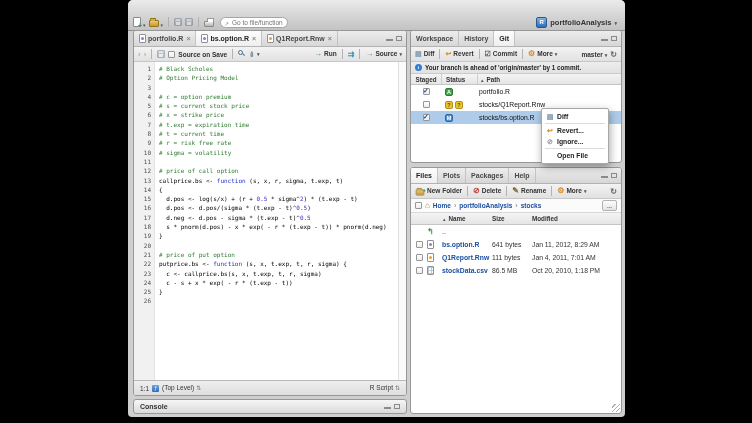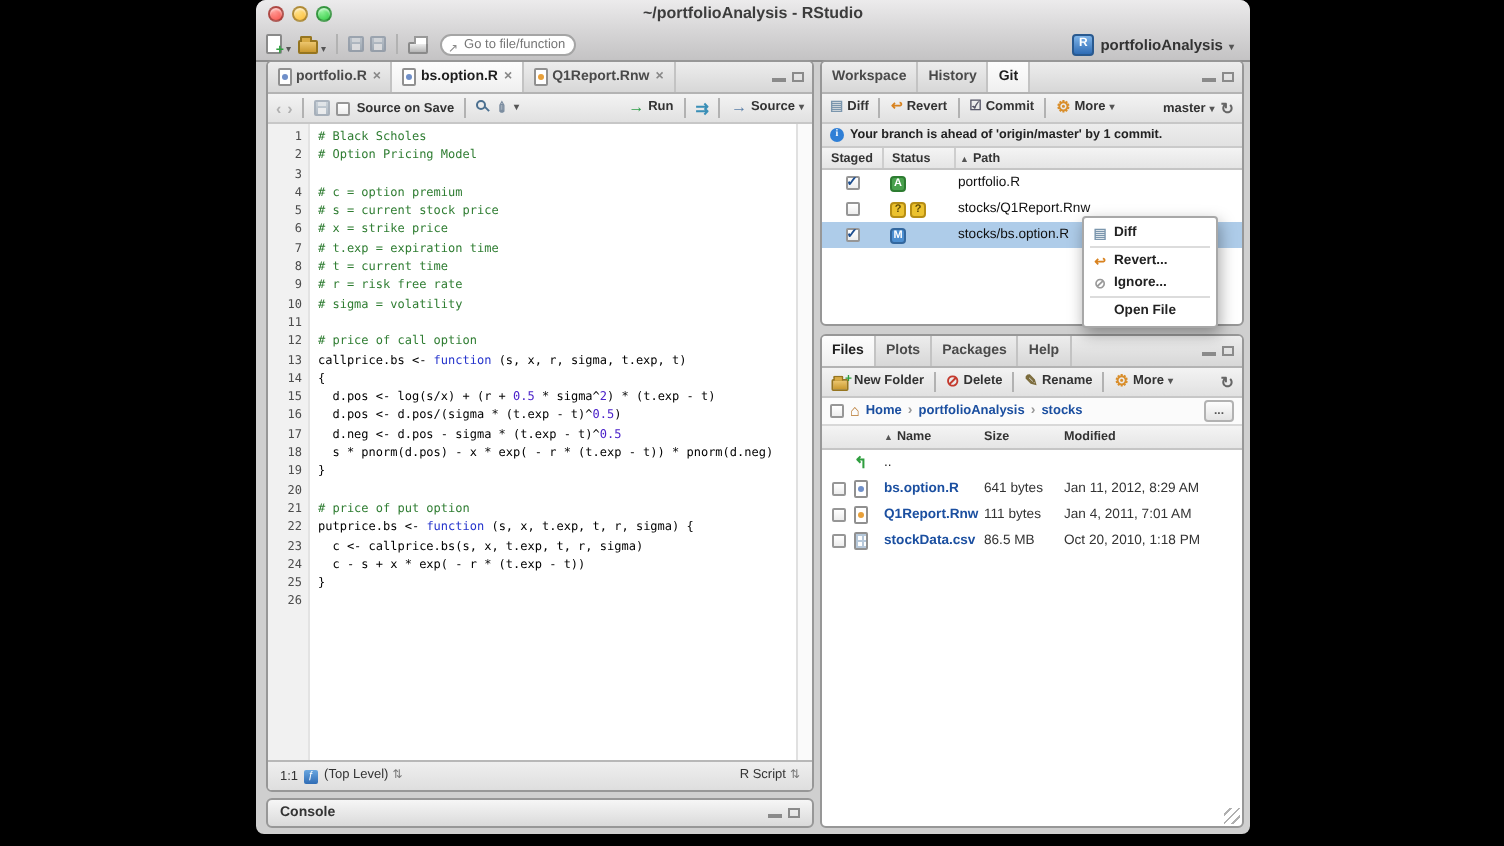--- a/index.html
+++ b/index.html
@@ -148,28 +148,20 @@
   .frow{display:flex;align-items:center;height:13px;font-size:6.8px}
   .up-arrow{color:#2f9e3f;font-weight:bold;font-size:8px}
   .grip{position:absolute;right:1px;bottom:1px;width:8px;height:8px;
         background:repeating-linear-gradient(135deg,transparent 0 2px,#b0b0b0 2px 3px);border-radius:0 0 2px 0}
 </style>
 </head>
 <body>
 
 <div id="window">
   <div class="chrome">
-    <div class="titlebar">
-      <div class="lights">
-        <span class="tl tl-close"></span>
-        <span class="tl tl-min"></span>
-        <span class="tl tl-zoom"></span>
-      </div>
-      <div class="win-title">~/portfolioAnalysis - RStudio</div>
-    </div>
     <div class="main-toolbar">
       <span class="ti tbtn">
           <span class="pg"></span>
           <span class="caret"></span>
         </span>
       <span class="ti tbtn">
           <span class="folder"></span>
           <span class="caret"></span>
         </span>
       <span class="tsep"></span>

